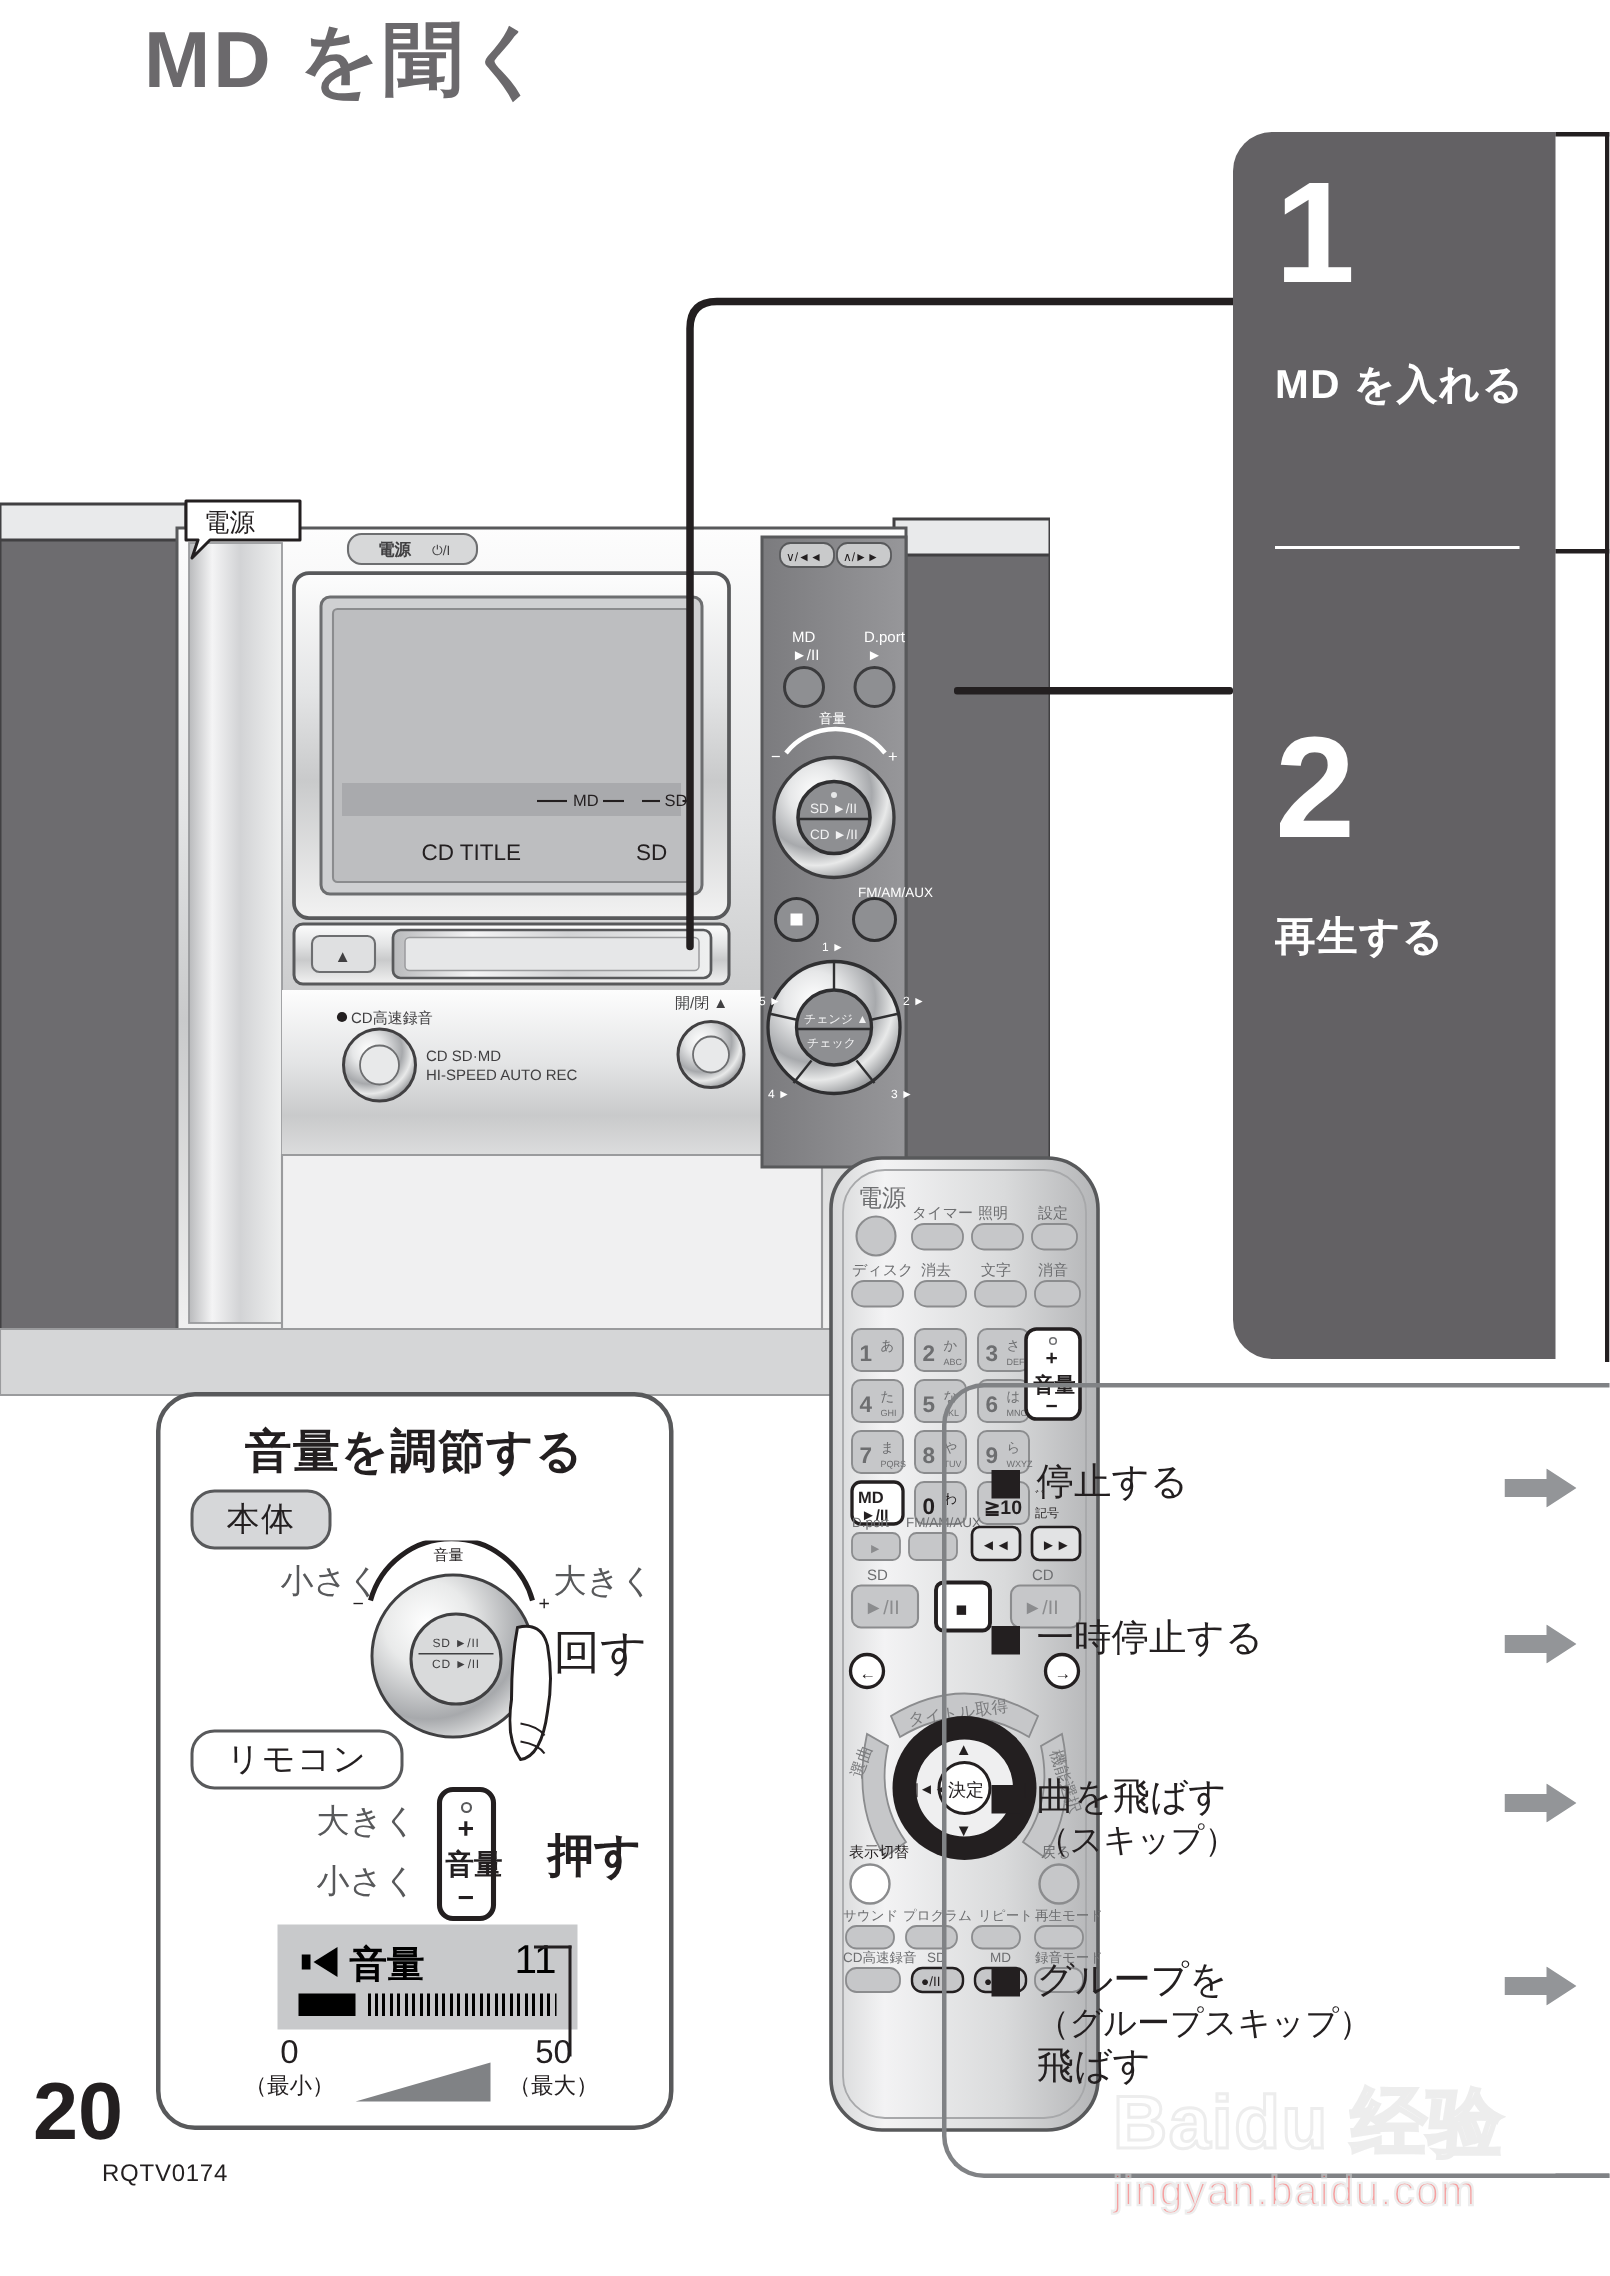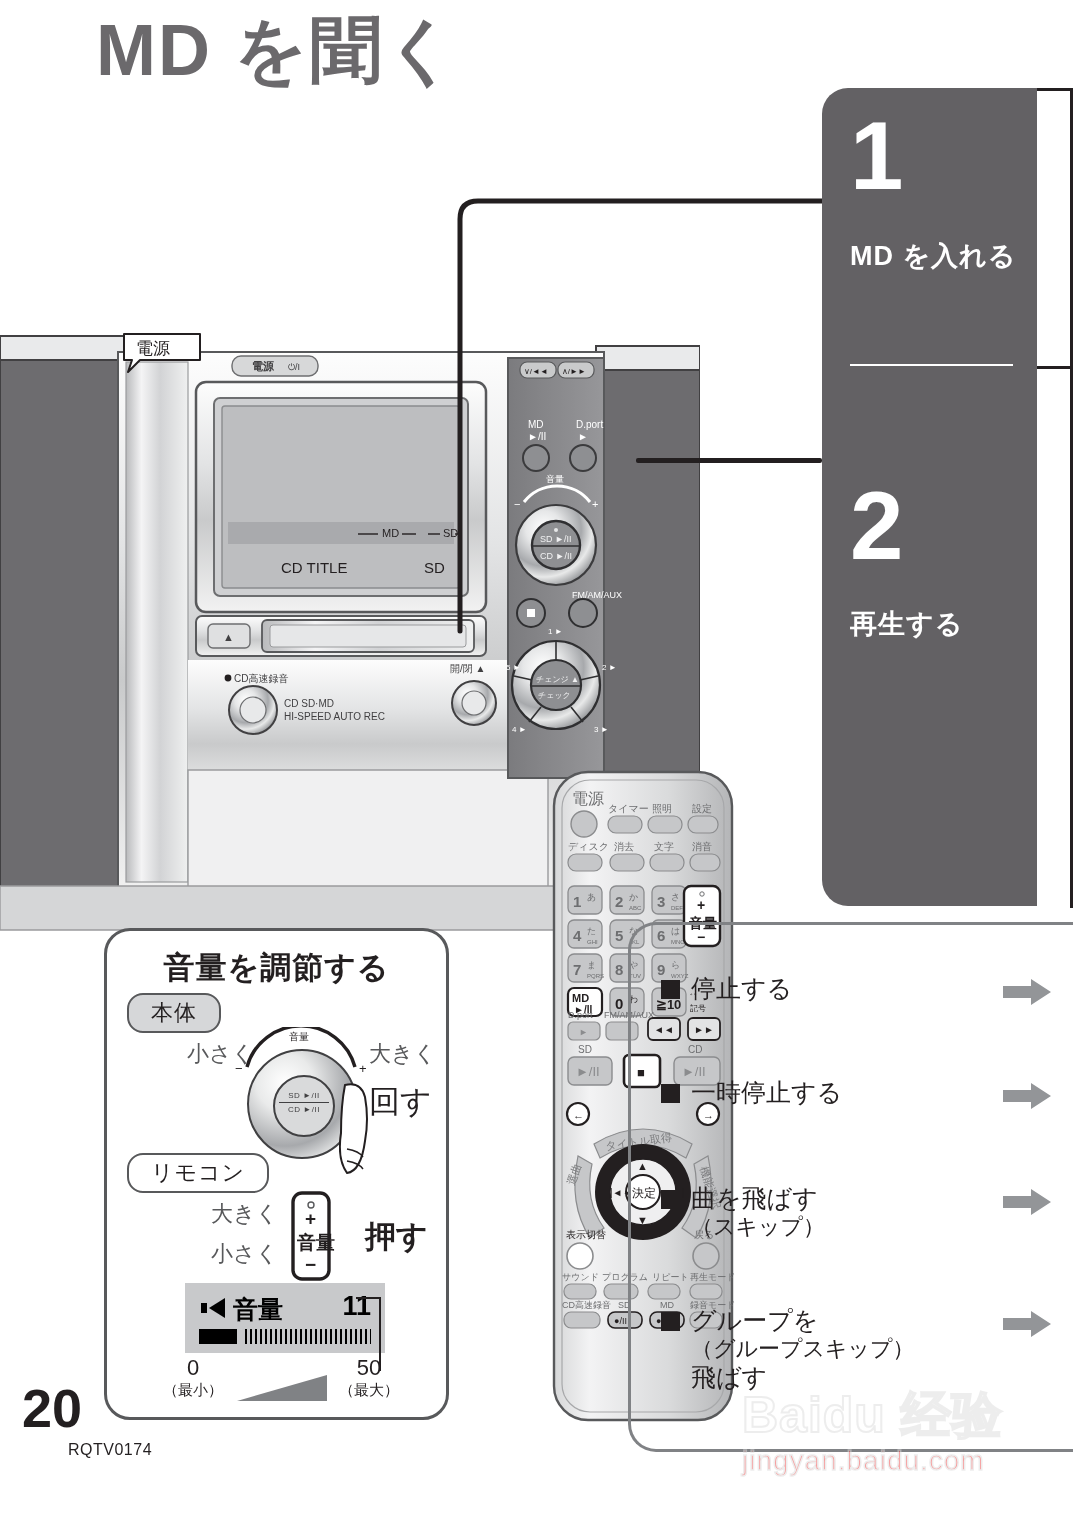--- a/index.html
+++ b/index.html
@@ -1,21 +1,21 @@
 <!DOCTYPE html>
 <html><head>
 <meta charset="utf-8">
 <style>
   html,body{margin:0;padding:0;background:#fff;}
   body{width:1073px;height:1517px;position:relative;overflow:hidden;
        font-family:"Liberation Sans","DejaVu Sans",sans-serif;color:#231f20;}
   .abs{position:absolute;}
 
   
-  #page-title{left:96px;top:14px;font-size:72px;font-weight:bold;color:#6b696c;letter-spacing:2px;line-height:1;}
+  #page-title{left:96px;top:14px;font-size:53px;font-weight:bold;color:#6b696c;letter-spacing:2px;line-height:1;}
 
   
   .step-panel{background:#636164;color:#fff;}
   #step1{left:822px;top:88px;width:215px;height:818px;border-radius:26px 0 0 26px;}
   #step1 .num{position:absolute;left:28px;top:30px;font-size:96px;font-weight:bold;line-height:0.8;}
   #step1 .lbl{position:absolute;left:28px;top:150px;font-size:27px;font-weight:bold;letter-spacing:1px;}
   #step1 .divider{position:absolute;left:28px;right:24px;top:276px;height:2px;background:#fff;}
   #step2 .num{position:absolute;left:28px;top:400px;font-size:96px;font-weight:bold;line-height:0.8;}
   #step2 .lbl{position:absolute;left:28px;top:518px;font-size:27px;font-weight:bold;letter-spacing:1px;}
   .rail{position:absolute;background:#231f20;}
@@ -59,21 +59,21 @@
   #dial .inner{position:absolute;left:24px;top:24px;width:58px;height:58px;border-radius:50%;
         background:#d9dadb;border:2px solid #404042;font-size:8px;text-align:center;color:#414042;}
   #dial .inner .l1{margin-top:14px;letter-spacing:.5px;}
   #dial .inner .bar{height:1px;background:#404042;margin:2px 4px;}
   #vol-arc{position:absolute;left:126px;top:96px;width:136px;height:48px;}
   #finger{position:absolute;left:232px;top:148px;width:36px;height:96px;}
   
   #disp{position:absolute;left:78px;top:352px;width:200px;height:70px;background:#c8c9cb;}
   #disp .spk{position:absolute;left:16px;top:14px;}
   #disp .dtext{position:absolute;left:48px;top:10px;font-size:25px;font-weight:bold;color:#000;}
-  #disp .dnum{position:absolute;right:14px;top:8px;font-size:27px;font-weight:bold;color:#000;}
+  #disp .dnum{position:absolute;right:14px;top:8px;font-size:27px;font-weight:normal;color:#000;}
   #disp .gauge{position:absolute;left:14px;top:46px;width:172px;height:15px;}
   #disp .gauge .fill{position:absolute;left:0;top:0;height:15px;width:46px;background:#000;}
   #disp .gauge .ticks{position:absolute;left:46px;top:0;height:15px;right:0;
         background:repeating-linear-gradient(to right,#000 0 2px,transparent 2px 5px);}
   .scale{position:absolute;font-size:22px;text-align:center;color:#231f20;}
   #sc-min{left:46px;top:424px;width:80px;}
   #sc-max{left:222px;top:424px;width:80px;}
   .scale .sub{display:block;font-size:15px;}
   #wedge{position:absolute;left:130px;top:442px;}
   #leader{position:absolute;left:272px;top:366px;width:2px;height:74px;background:#231f20;}

